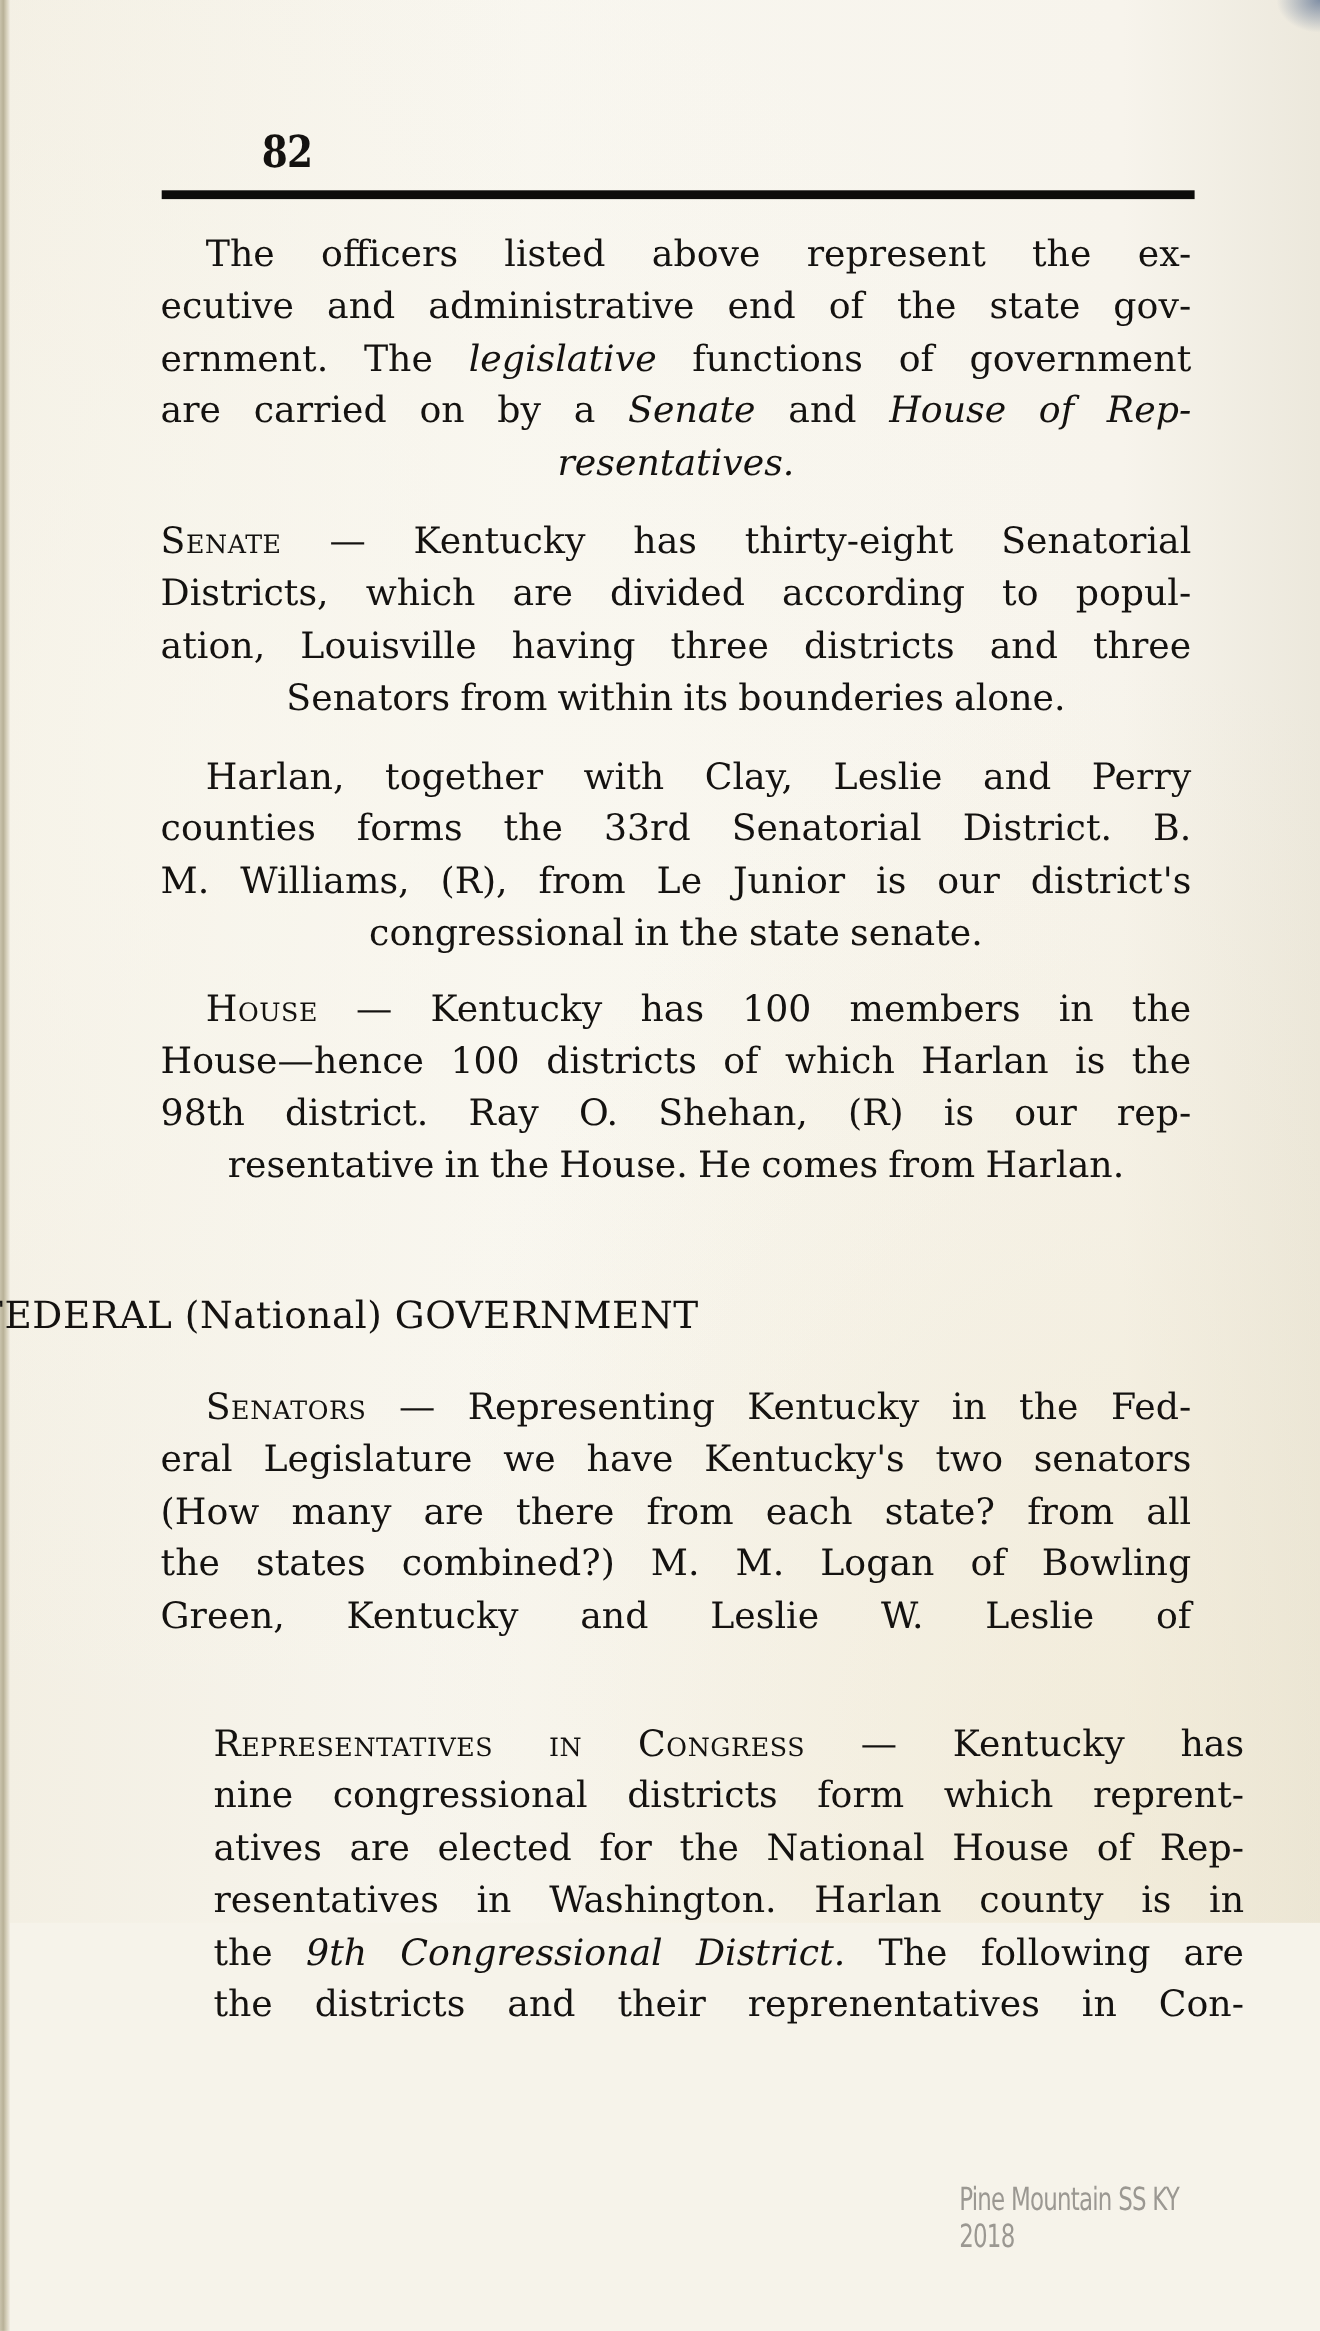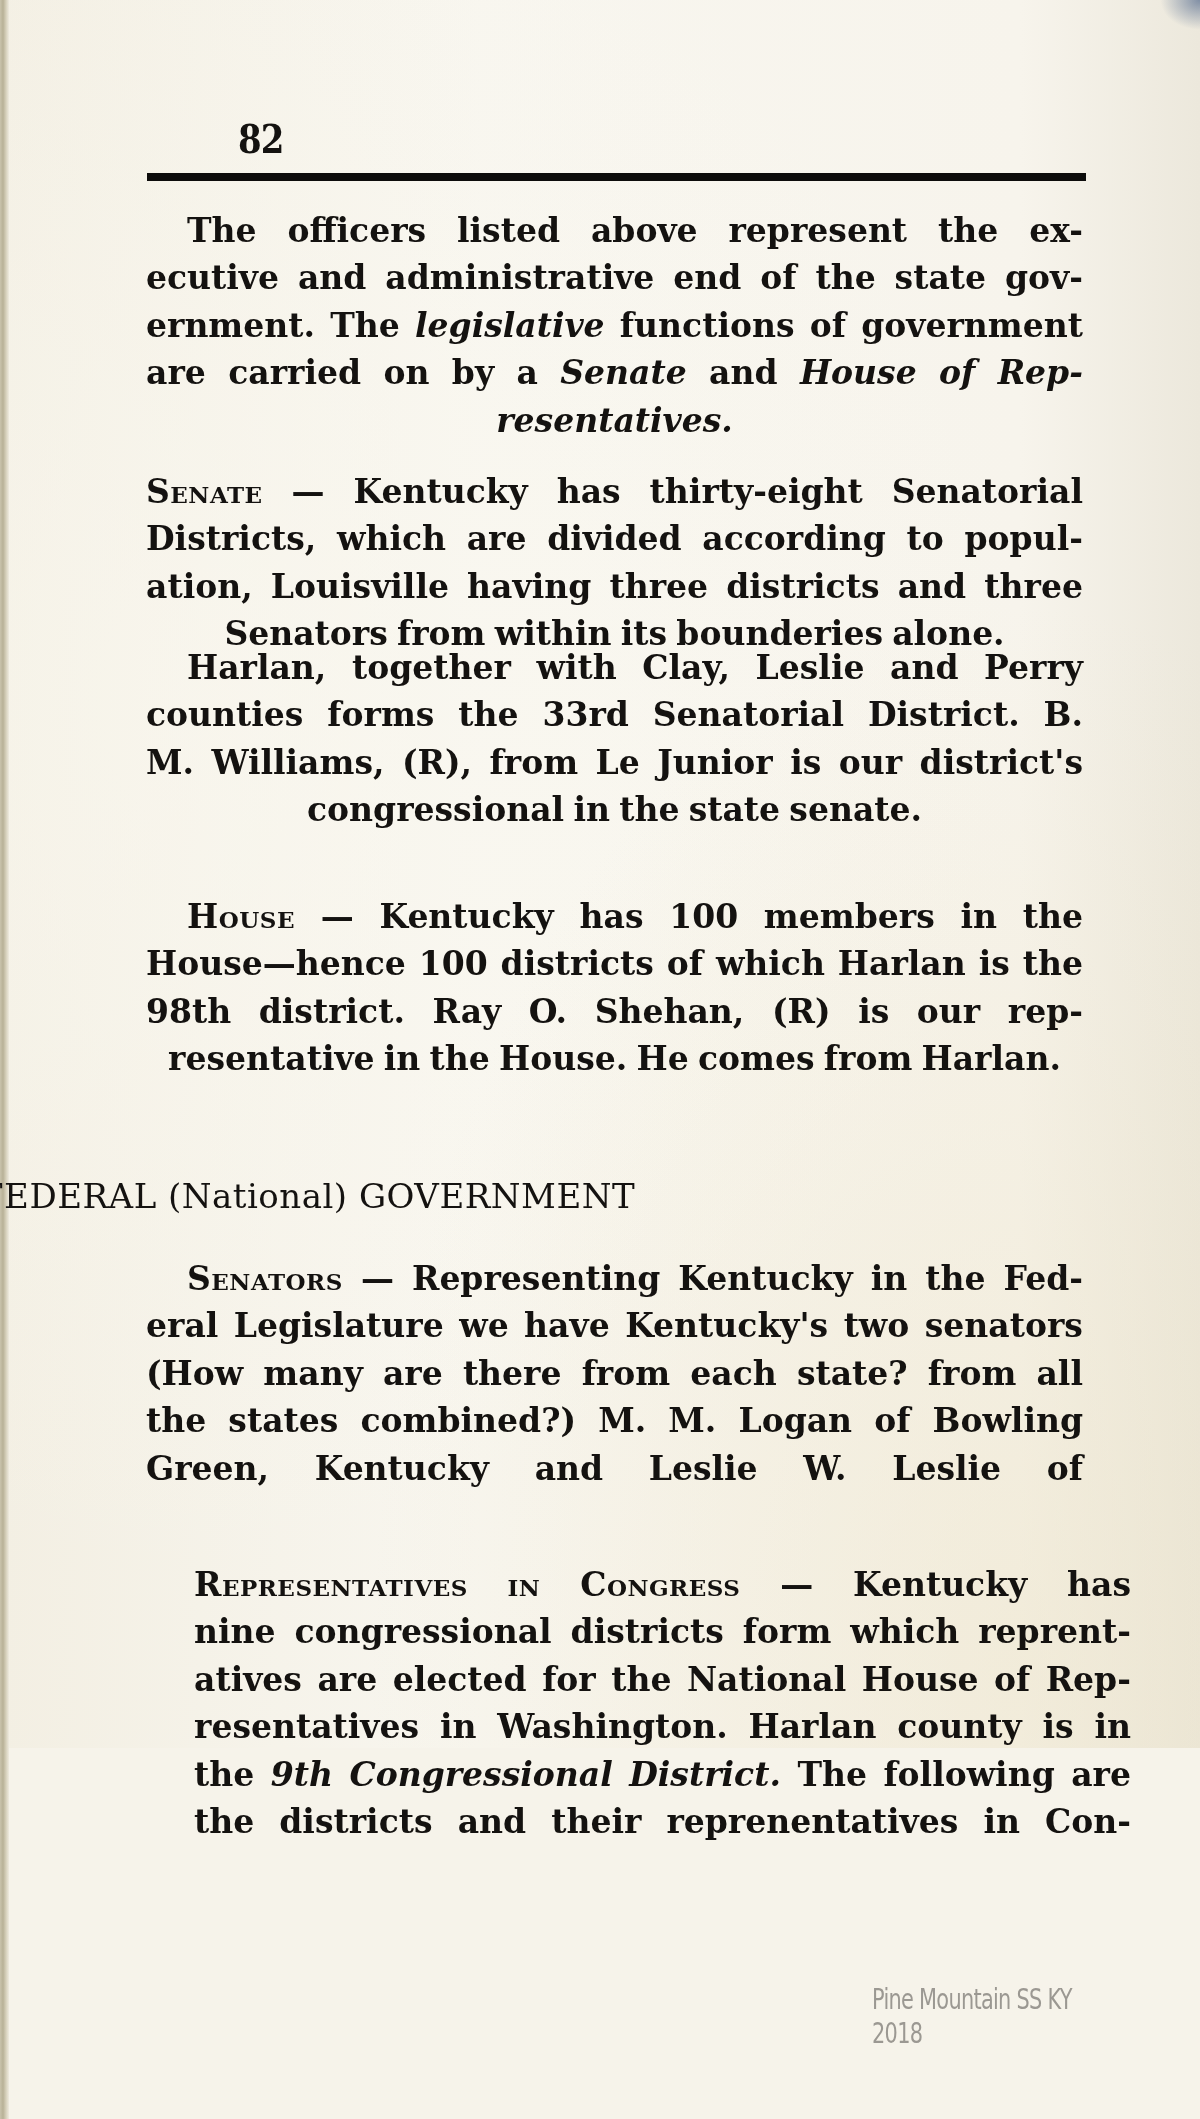--- a/index.html
+++ b/index.html
@@ -27,21 +27,21 @@
   }
   .page-number {
     position: absolute; left: 238px; top: 115px;
     font-family: "DejaVu Serif", serif; font-weight: bold;
     font-size: 40px; letter-spacing: -1px; transform: scaleX(0.85); transform-origin: left;
   }
   .header-rule {
     position: absolute; left: 147px; top: 173px; width: 939px; height: 8px;
     background: #0d0c0b;
   }
-  .text { position: absolute; left: 146px; width: 937px; font-weight: bold; }
+  .text { position: absolute; left: 146px; width: 937px; }
   .line {
     height: 47.4px; line-height: 47.4px;
     font-size: 33px;
     text-align: justify; text-align-last: justify;
     white-space: nowrap;
     display: flex; justify-content: space-between;
     transform-origin: left;
   }
   .line.last { justify-content: center; gap: 0.28em; }
   .line.indent { padding-left: 41px; }
@@ -143,21 +143,21 @@
       </div>
       <div class="line last">
         <span>Senators</span>
         <span>from</span>
         <span>within</span>
         <span>its</span>
         <span>bounderies</span>
         <span>alone.</span>
       </div>
     </div>
-  <div class="text" style="top:644px;">
+  <div class="text" style="top:682px;">
       <div class="line indent">
         <span>Harlan,</span>
         <span>together</span>
         <span>with</span>
         <span>Clay,</span>
         <span>Leslie</span>
         <span>and</span>
         <span>Perry</span>
       </div>
       <div class="line">

